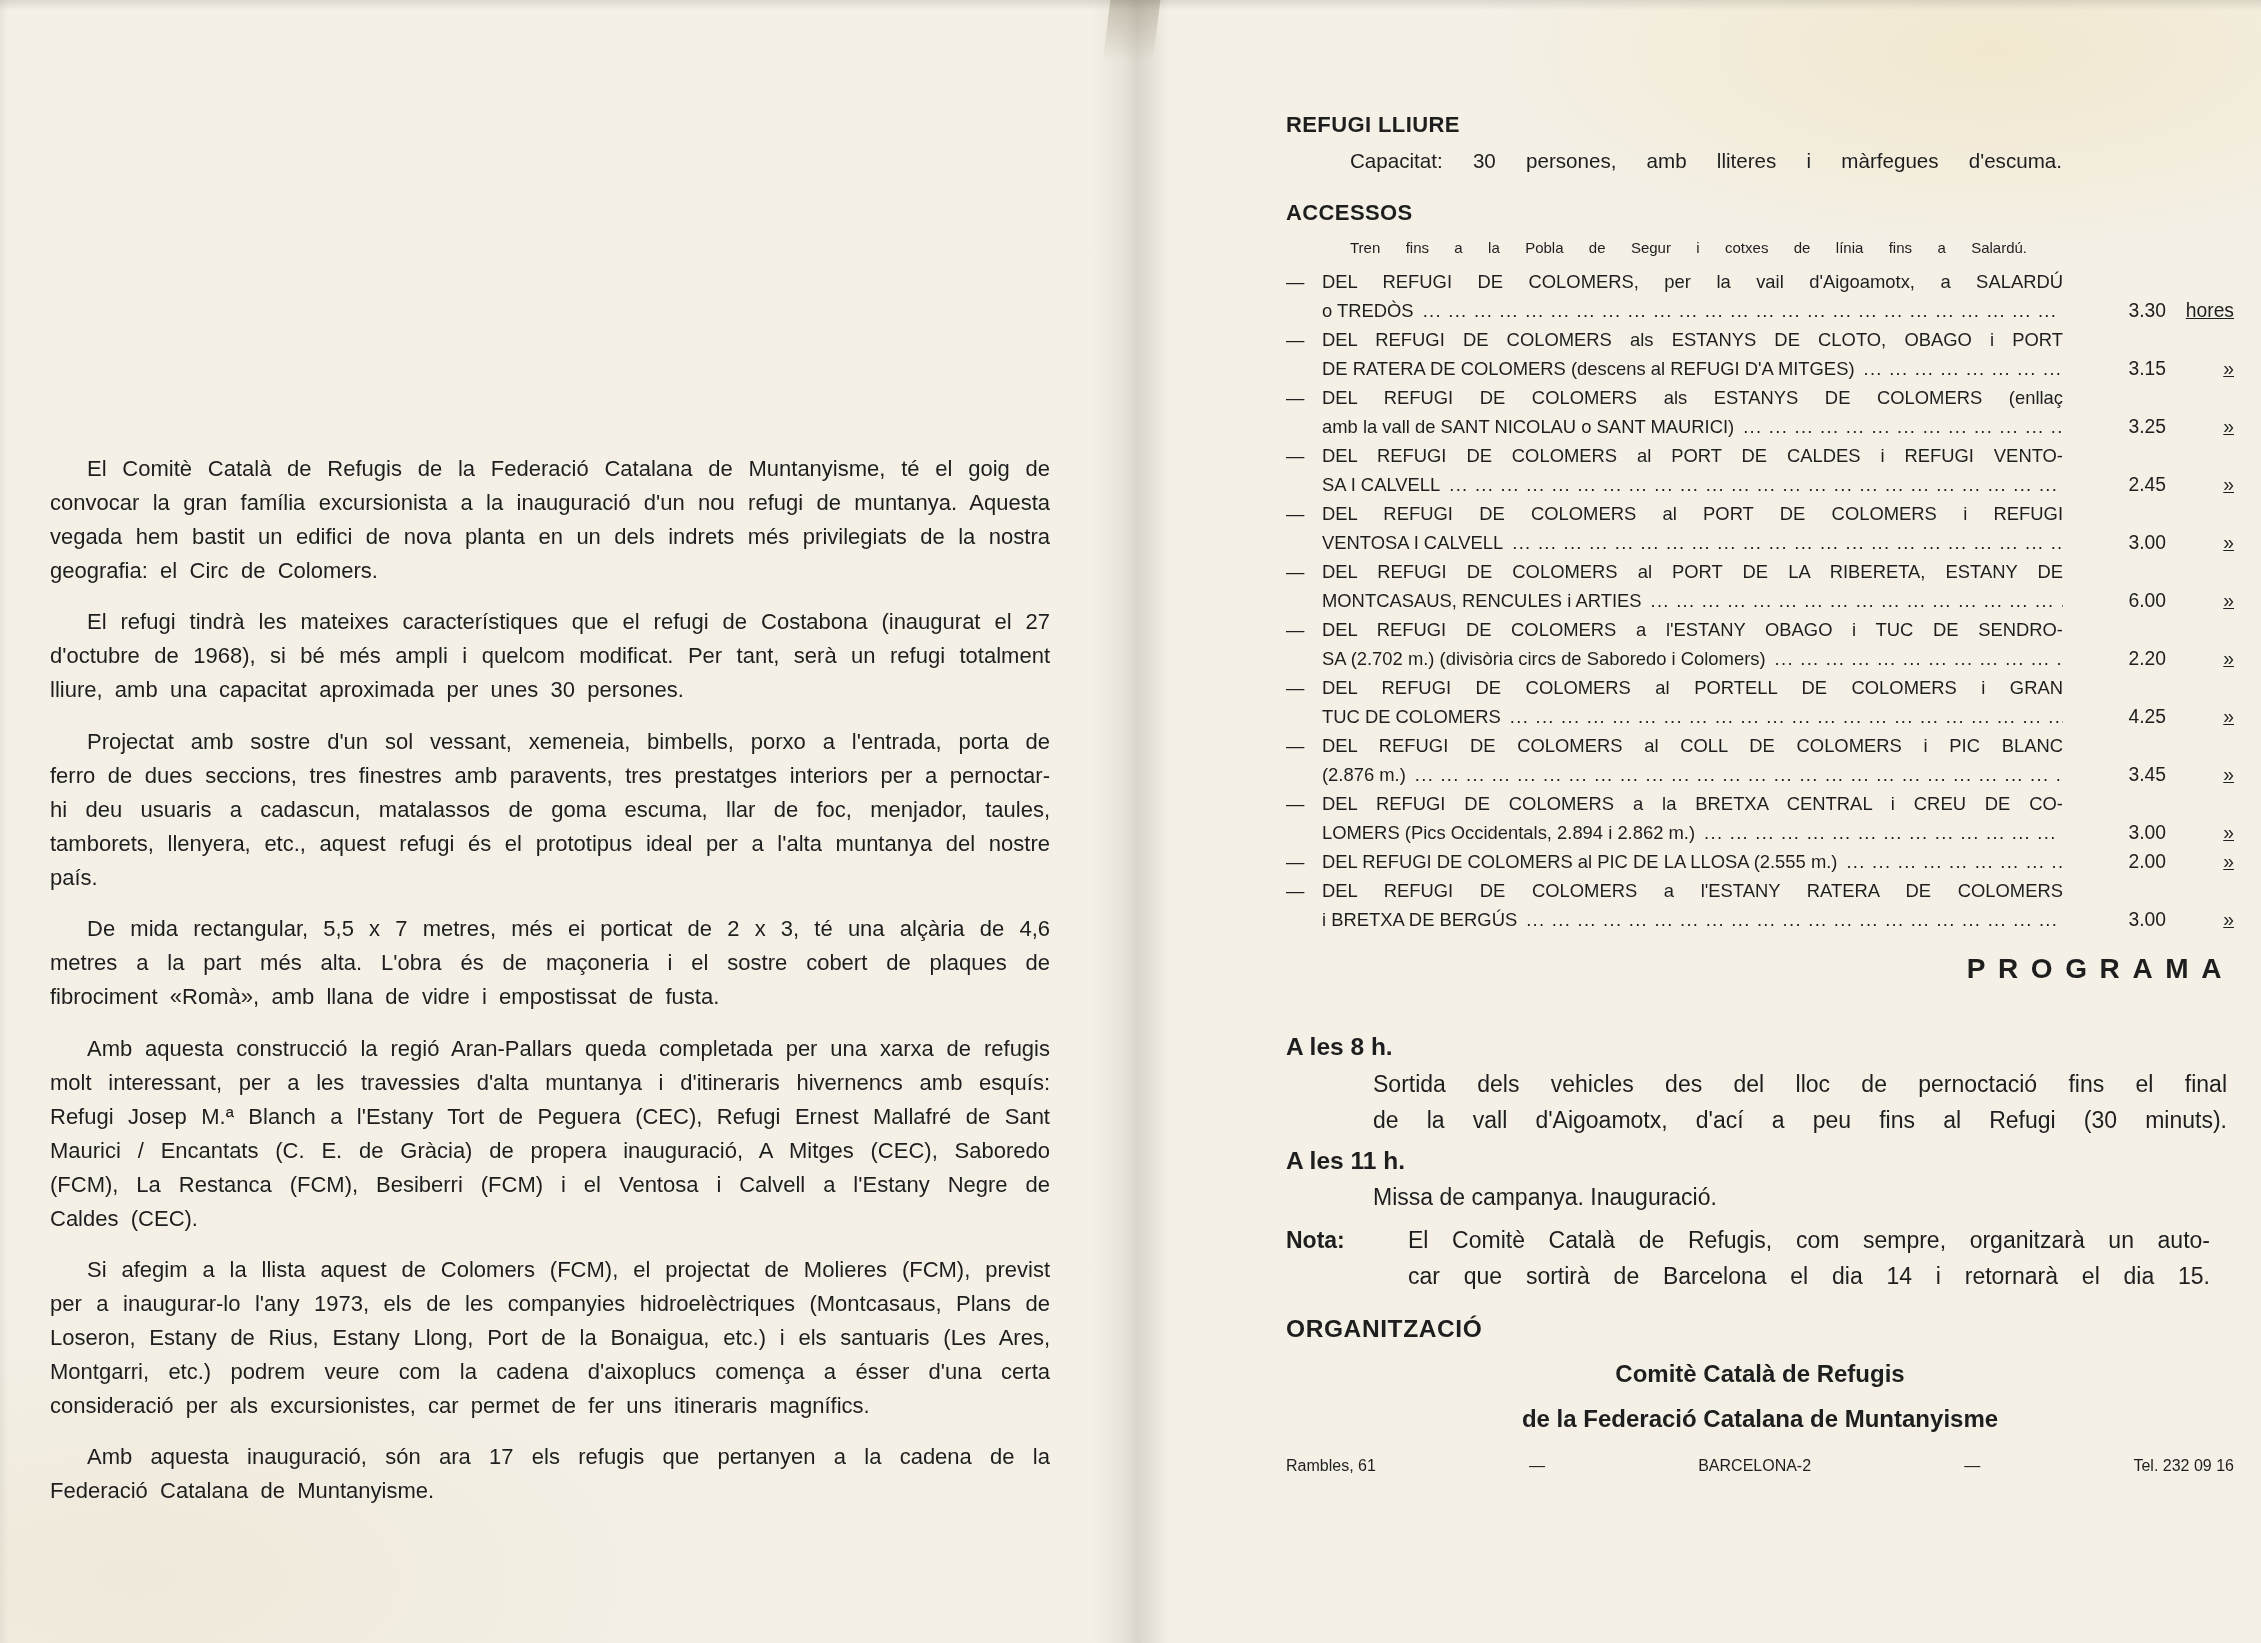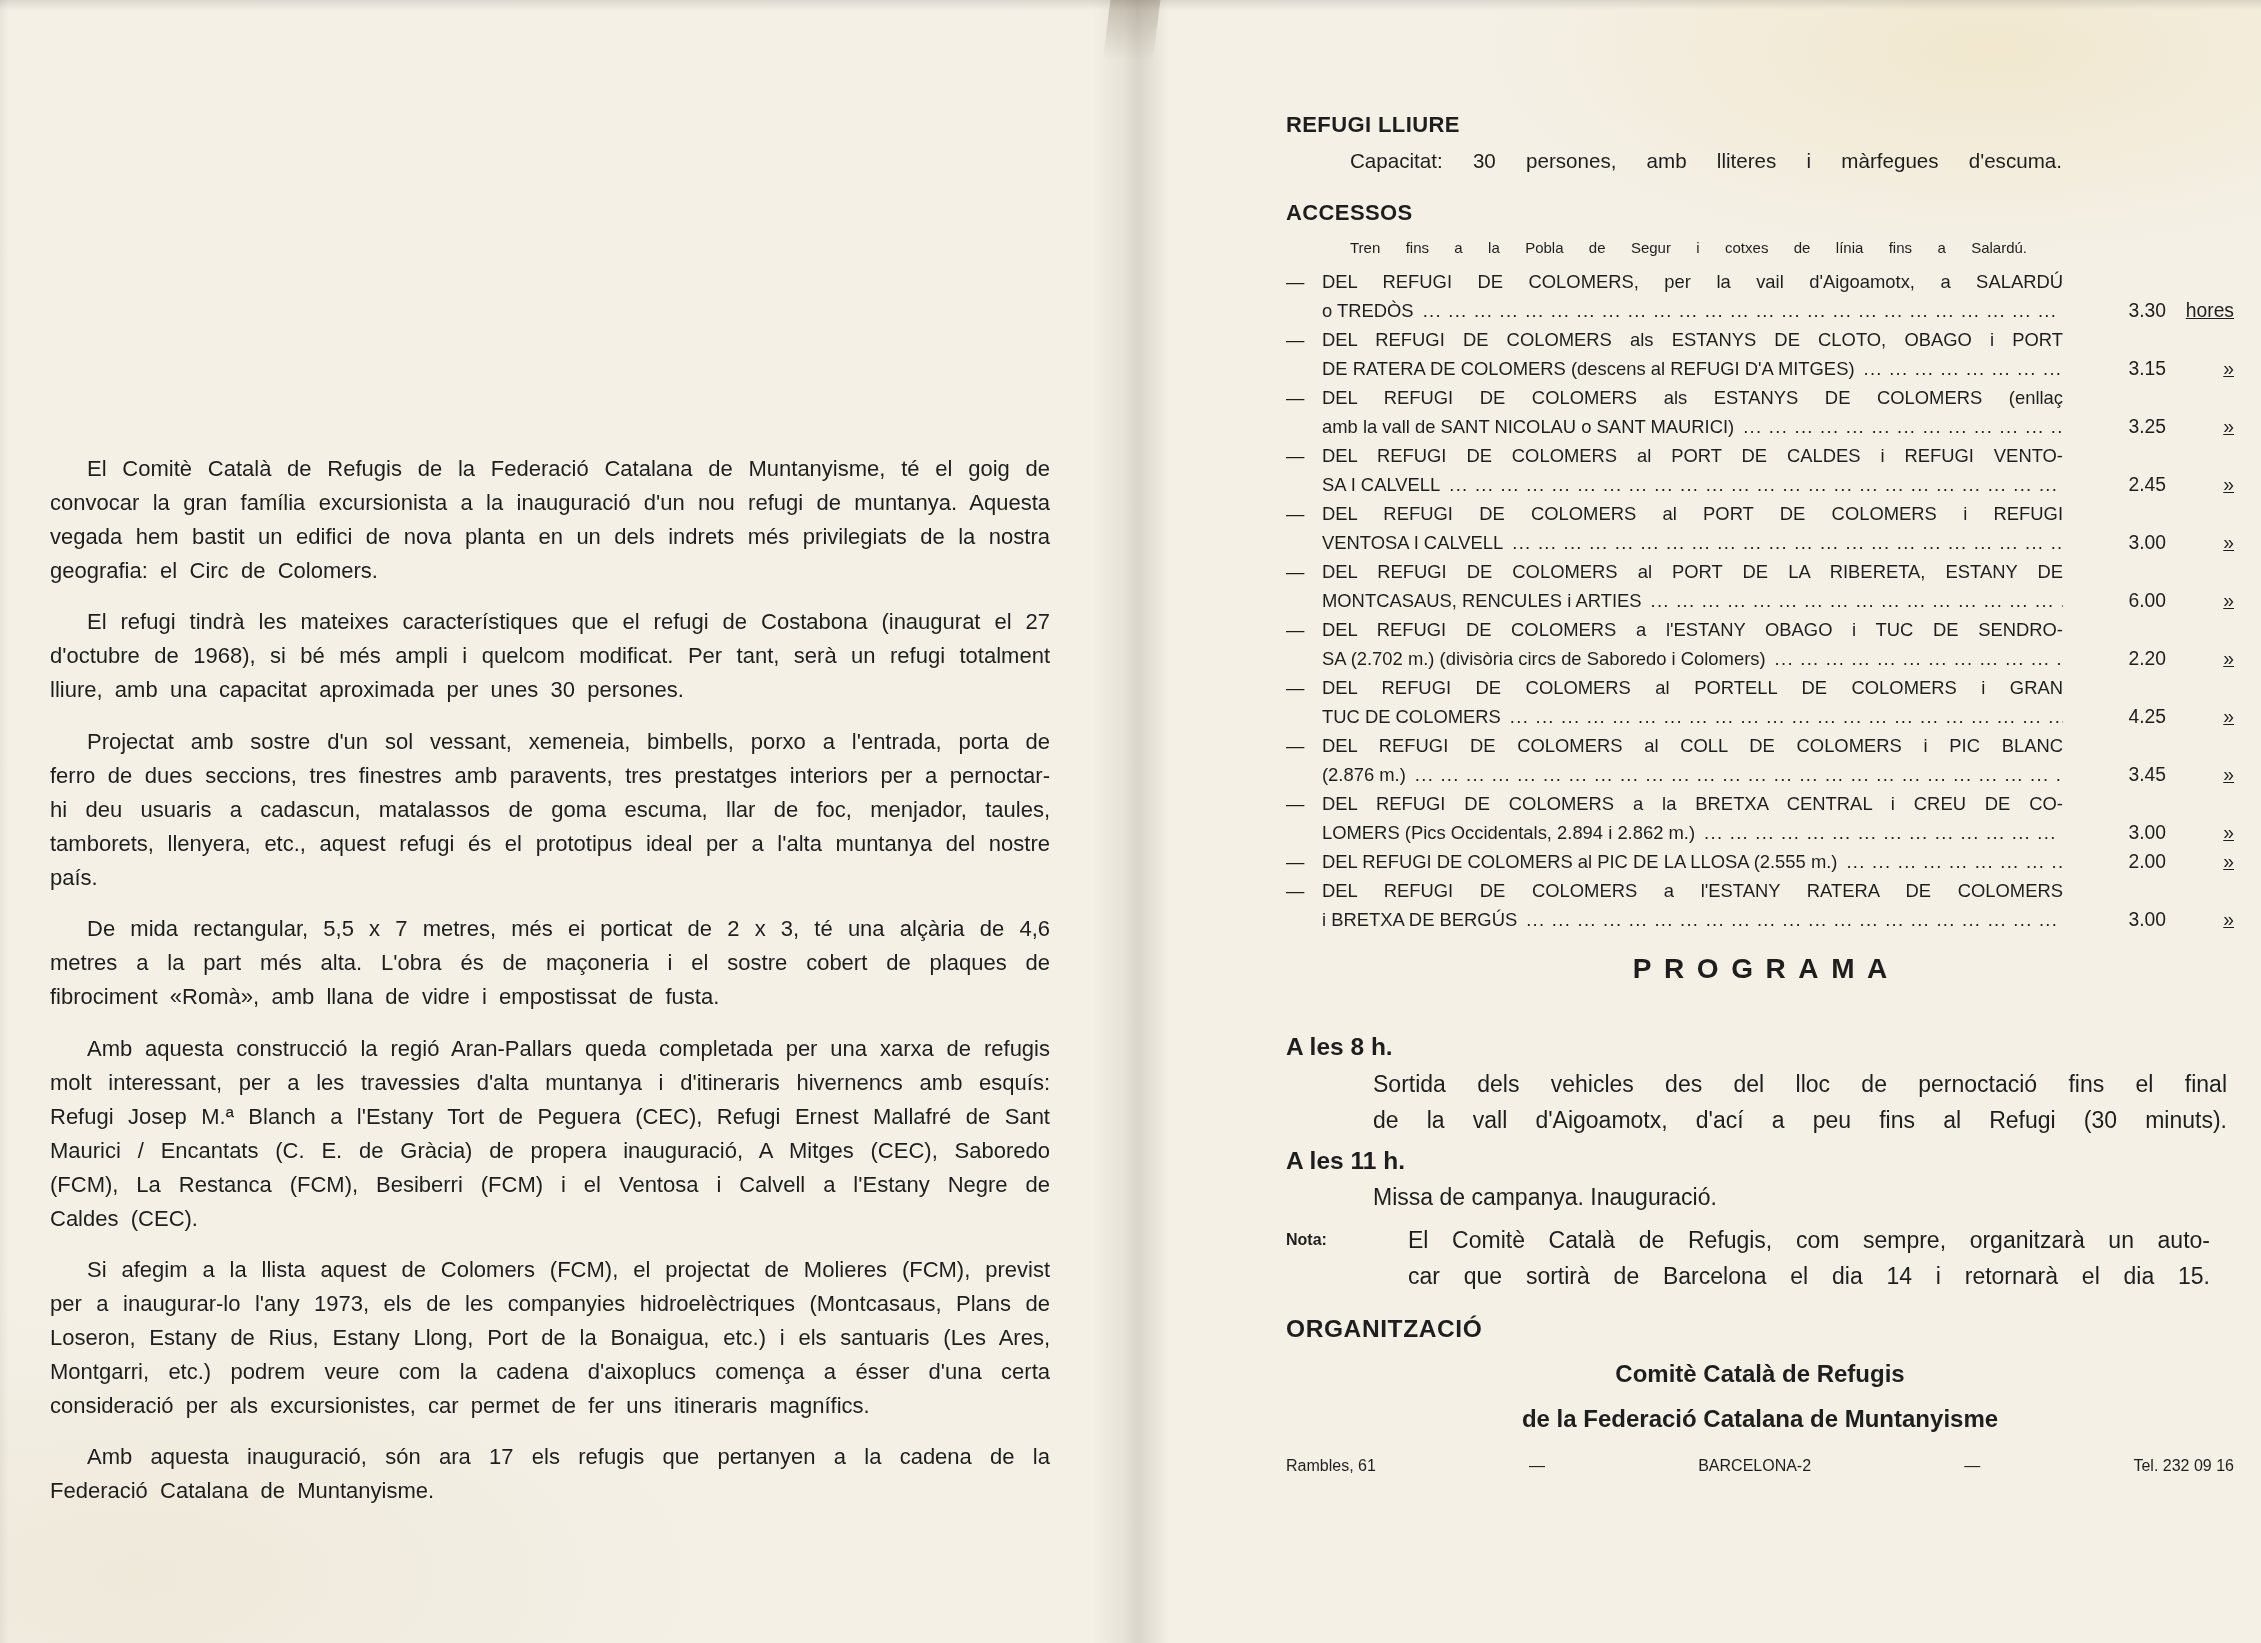--- a/index.html
+++ b/index.html
@@ -43,28 +43,28 @@
   .itin-list{margin-top:3.9px;}
   .itin-row{display:flex;align-items:flex-end;font-size:18.4px;line-height:29px;}
   .itin-dash{width:36px;align-self:flex-start;}
   .itin-text{width:741px;}
   .itin-line{text-align:justify;text-align-last:justify;}
   .itin-last{display:flex;}
   .itin-last-text{white-space:nowrap;}
   .leader{flex:1;overflow:hidden;white-space:nowrap;padding-left:9px;letter-spacing:1.3px;}
   .itin-time{flex:1;text-align:right;font-size:19.3px;}
   .itin-unit{width:68px;text-align:right;font-size:19.3px;text-decoration:underline;}
-  .prog-title{margin-top:18px;text-align:center;font-weight:700;font-size:28px;line-height:34px;letter-spacing:0.45em;text-indent:0.45em;}
+  .prog-title{margin-top:18px;text-align:right;font-weight:700;font-size:28px;line-height:34px;letter-spacing:0.45em;text-indent:0.45em;}
   .prog-subtitle{margin-top:15.5px;text-align:center;font-weight:700;font-size:24.5px;line-height:30px;}
   .sched-label{margin-top:45px;font-weight:700;font-size:24.5px;line-height:31px;}
   .sched-label.second{margin-top:6.4px;}
   .sched-detail{margin:3.9px 0 0 87px;width:854px;font-size:23px;line-height:36px;}
   .detail-line.just-last{text-align:justify;text-align-last:justify;}
   .note-row{display:flex;margin-top:6.4px;}
-  .note-label{width:122px;font-weight:700;font-size:16px;line-height:36px;}
+  .note-label{width:122px;font-weight:700;font-size:23px;line-height:36px;}
   .note-text{width:802px;font-size:23px;line-height:36px;}
   .org-heading{margin-top:19.3px;text-align:left;font-weight:700;font-size:24.5px;line-height:32px;letter-spacing:0.6px;}
   .org-line{margin-top:13px;text-align:center;font-weight:700;font-size:24px;line-height:31px;}
   .org-line.l2{margin-top:14px;}
   .footer-row{margin-top:16px;display:flex;justify-content:space-between;align-items:baseline;font-size:16px;line-height:31px;}
 </style>
 </head>
 <body>
 
 <div class="sheet">

